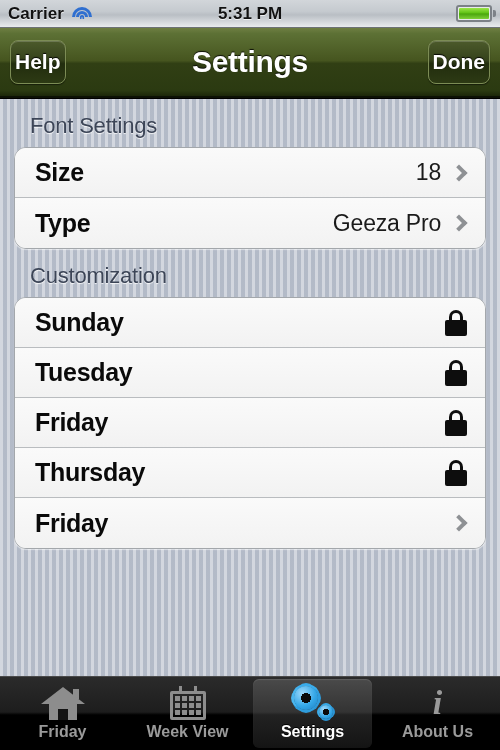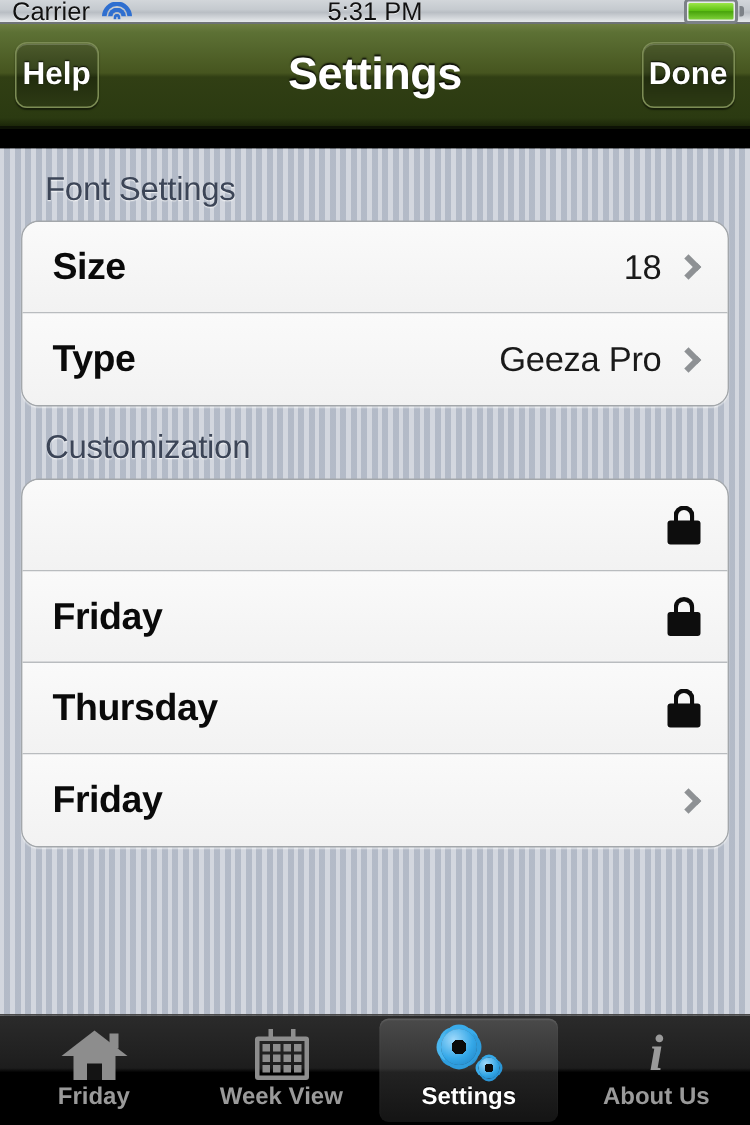--- a/index.html
+++ b/index.html
@@ -11,26 +11,26 @@
   }
   #phone {
     position:relative;
     width:500px; height:750px;
     overflow:hidden;
   }
 
   
   #status-bar {
     position:relative;
-    height:16px;
+    height:28px;
     background:linear-gradient(to bottom,#d2d6da 0%,#c5cacf 42%,#b9bec4 55%,#e9ecee 100%);
     border-bottom:1px solid #6d7276;
     display:flex; align-items:center;
     padding:0 8px;
-    font-size:17px; font-weight:normal;
+    font-size:17px; font-weight:bold;
     color:#111;
     text-shadow:0 1px 0 rgba(255,255,255,.7);
   }
   #sb-left { display:flex; align-items:center; gap:7px; }
   .wifi-icon { display:inline-block; width:22px; height:16px; position:relative; }
   .wifi-icon i {
     position:absolute; display:block;
     border:3px solid #2f6fd0; border-bottom:none;
     border-radius:50% 50% 0 0 / 100% 100% 0 0;
     left:50%; transform:translateX(-50%);
@@ -108,21 +108,21 @@
   .group {
     margin:0 14px;
     background:#f6f6f6;
     border:1px solid #a3a7ab;
     border-radius:12px;
     box-shadow:0 1px 1px rgba(255,255,255,.55);
     overflow:hidden;
   }
   .row {
     display:flex; align-items:center;
-    height:61px;
+    height:50px;
     padding:0 14px 0 20px;
     background:linear-gradient(to bottom,#fafafa 0%,#f2f2f2 100%);
     border-bottom:1px solid #b9bcbf;
     cursor:pointer;
   }
   .row:last-child { border-bottom:none;text-align:center; }
   .row-label {
     font-size:25px; font-weight:bold; color:#0a0a0a;
     letter-spacing:-.3px;
   }
@@ -294,20 +294,30 @@
         <span class="row-right">
           <span class="row-value">Geeza Pro</span>
           <span class="chevron"></span>
         </span>
       </div>
     </div>
 
     <div class="section-header">Customization</div>
     <div class="group">
       <div class="row">
+        <span class="row-label">Sunday</span>
+        <span class="row-right">
+          <span class="lock-icon">
+              <span class="shackle"></span>
+              <span class="body"></span>
+            </span>
+        </span>
+      </div>
+      <div class="row">
+        <span class="row-label">Tuesday</span>
         <span class="row-right">
           <span class="lock-icon">
               <span class="shackle"></span>
               <span class="body"></span>
             </span>
         </span>
       </div>
       <div class="row">
         <span class="row-label">Friday</span>
         <span class="row-right">

